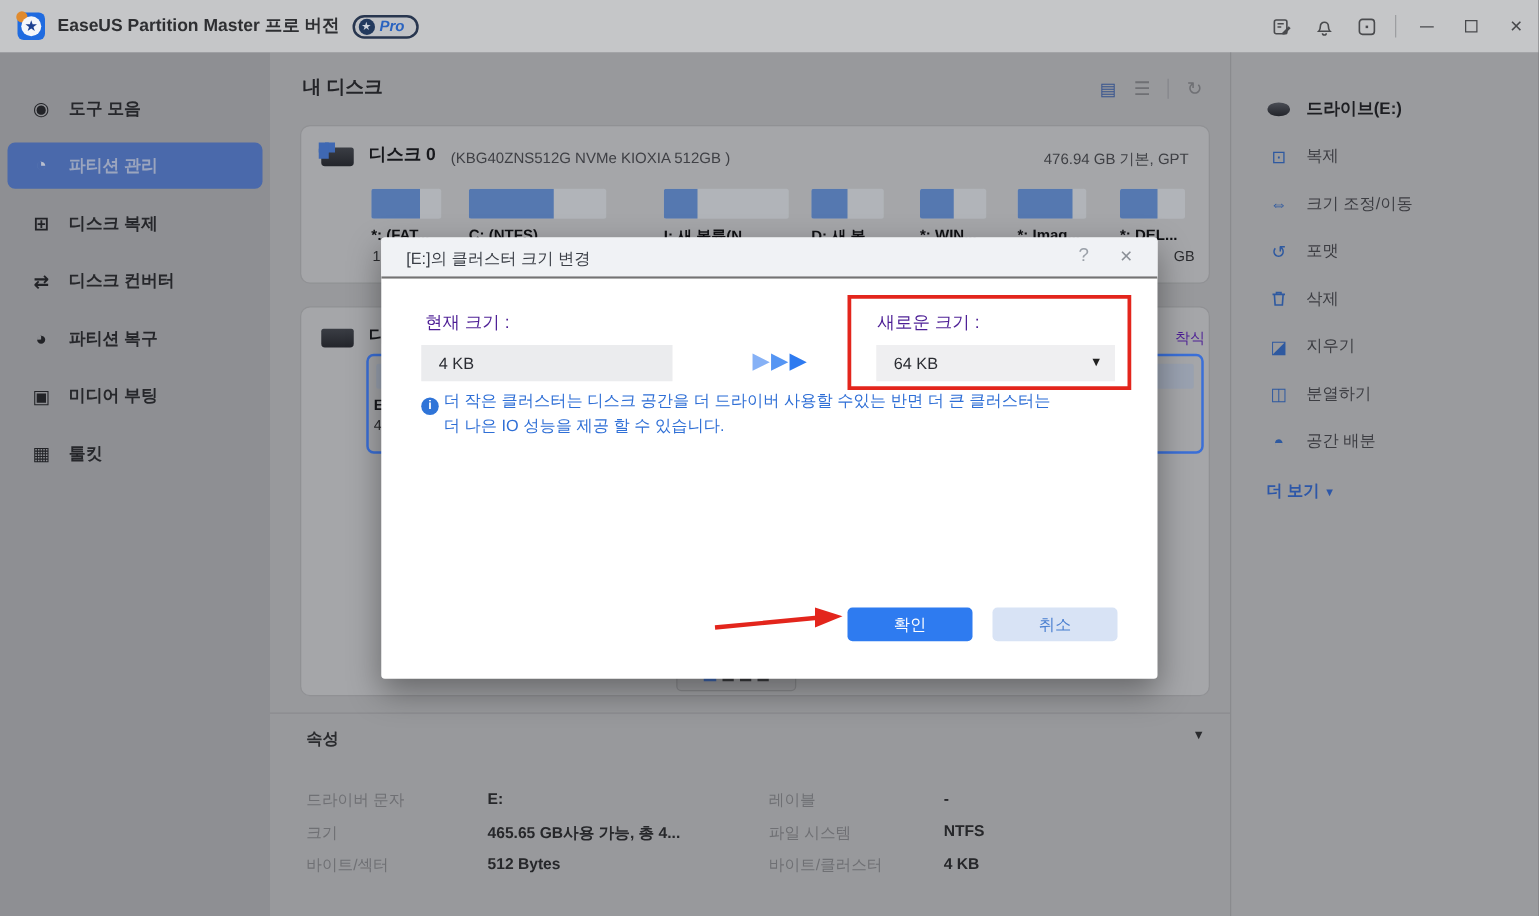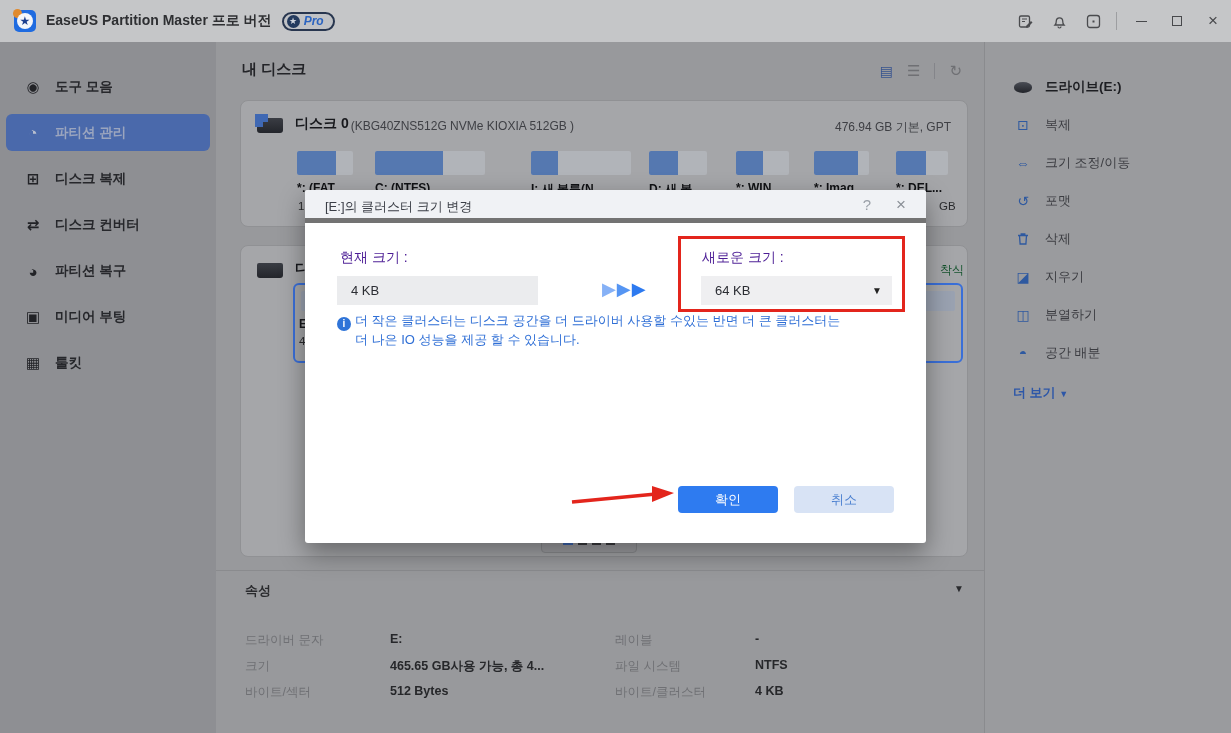--- a/index.html
+++ b/index.html
@@ -39,27 +39,27 @@
   .vi-sep{width:1px;height:16px;background:#84858a;}
 
   .card{position:absolute;left:24px;width:728px;background:#a5a6a9;border:1px solid #909194;border-radius:8px;}
   .card1{top:58px;height:127px;}
   .card2{top:203px;height:312px;}
   .diskrow{position:absolute;left:16px;top:14px;display:flex;align-items:flex-end;}
   .diskicon{width:26px;height:15px;background:linear-gradient(#3a3d44,#23252b);border-radius:2px 2px 3px 3px;position:relative;margin-right:12px;}
   .diskicon:before{content:"";position:absolute;left:-2px;top:-4px;width:8px;height:8px;background:#3f68b3;box-shadow:5px 0 0 #3f68b3,0 5px 0 #3f68b3;}
   .diskicon.plain:before{display:none;}
   .diskname{font-size:14px;font-weight:bold;color:#17181c;}
-  .diskdetail{font-size:12px;color:#3f4045;margin-left:2px;}
+  .diskdetail{font-size:12px;color:#3f4045;margin-left:12px;}
   .disksummary{position:absolute;right:16px;top:18px;font-size:12px;color:#3f4045;}
   .pbar{position:absolute;top:50px;height:24px;background:#b1b4b9;border-radius:2px;overflow:hidden;}
   .pfill{height:100%;background:#5578b0;}
   .plabel{position:absolute;top:80px;font-size:12px;font-weight:bold;color:#101114;white-space:nowrap;}
   .pfrag{position:absolute;top:99px;font-size:11.5px;color:#2a2b2e;white-space:nowrap;}
-  .card2 .summary-frag{position:absolute;right:3px;top:16px;font-size:12px;color:#14532d;}
+  .card2 .summary-frag{position:absolute;right:3px;top:16px;font-size:12px;color:#4c1d95;}
   .selbox{position:absolute;left:52px;top:37px;width:670px;height:80px;border:2px solid #3a6fd8;border-radius:6px;background:#a5a6a9;}
   .selbox .bar{position:absolute;left:6px;top:6px;right:6px;height:20px;background:#9aa2b1;border-radius:2px;}
   .selbox .l1{position:absolute;left:4px;top:32px;font-size:12px;font-weight:bold;color:#17181c;}
   .selbox .l2{position:absolute;left:4px;top:50px;font-size:11.5px;color:#2a2b2e;}
   .partial-btn{position:absolute;left:325px;top:485px;width:96px;height:26px;background:#a0a1a4;border:1px solid #8d8e91;border-radius:4px;z-index:1;display:flex;align-items:center;justify-content:center;gap:5px;}
   .partial-btn .sq{width:10px;height:10px;background:#3f68b3;}
   .partial-btn .dash{width:9px;height:9px;background:#3c3d40;}
 
   .props-divider{position:absolute;left:0;top:528px;width:768px;height:1px;background:#8a8b8e;}
   .props-title{position:absolute;left:29px;top:540px;font-size:13px;font-weight:bold;color:#2a2b2e;}
@@ -72,21 +72,21 @@
   .rpanel{position:absolute;left:984px;top:42px;width:247px;height:691px;background:#9a9b9e;border-left:1px solid #8a8b8e;padding-top:26px;}
   .r-item{height:38px;display:flex;align-items:center;padding-left:28px;font-size:13px;color:#3c3d42;}
   .r-item .icon{width:20px;margin-right:12px;color:#2e59a0;font-size:14px;text-align:center;display:flex;align-items:center;justify-content:center;}
   .r-item.drive{font-weight:bold;color:#1d1e22;font-size:13.5px;}
   .cyl{display:inline-block;width:18px;height:11px;background:linear-gradient(#4a4d55,#22242a);border-radius:50%/45%;}
   .r-more{margin:12px 0 0 28px;font-size:13px;color:#2d57a8;font-weight:bold;}
   .r-more .caret{font-size:9px;}
 
   
   .dialog{position:absolute;left:305px;top:190px;width:621px;height:353px;background:#ffffff;border-radius:3px;box-shadow:0 10px 26px rgba(0,0,0,0.38);z-index:10;}
-  .dlg-title{position:relative;height:33px;background:#f0f2f5;border-bottom:5px solid #737373;border-radius:3px 3px 0 0;}
+  .dlg-title{position:relative;height:33px;background:#f0f2f5;border-bottom:2px solid #737373;border-radius:3px 3px 0 0;}
   .dlg-title .txt{position:absolute;left:20px;top:8px;font-size:13px;color:#3a3e46;}
   .dlg-help{position:absolute;left:552px;top:6px;font-size:15px;color:#9aa0a8;width:20px;text-align:center;}
   .dlg-close{position:absolute;left:586px;top:5px;font-size:17px;color:#8b9097;width:20px;text-align:center;}
   .dlg-label{position:absolute;font-size:14px;color:#4c1d95;}
   .dlg-input{position:absolute;left:32px;top:86px;width:201px;height:29px;background:#ebecee;border:none;font-size:13px;color:#2b2d33;padding-left:14px;display:flex;align-items:center;}
   .dlg-select{position:absolute;left:396px;top:86px;width:191px;height:29px;background:#efeff1;font-size:13px;color:#2b2d33;display:flex;align-items:center;padding-left:14px;}
   .dlg-select .caret{position:absolute;right:10px;font-size:10px;color:#222;}
   .arrows{position:absolute;left:297px;top:88px;font-size:18px;letter-spacing:1px;}
   .arrows .a1{color:#86b1f6;}.arrows .a2{color:#5595f3;}.arrows .a3{color:#2d7af0;}
   .info{position:absolute;left:32px;top:122px;width:560px;font-size:13px;color:#2f6fd6;line-height:17px;}

